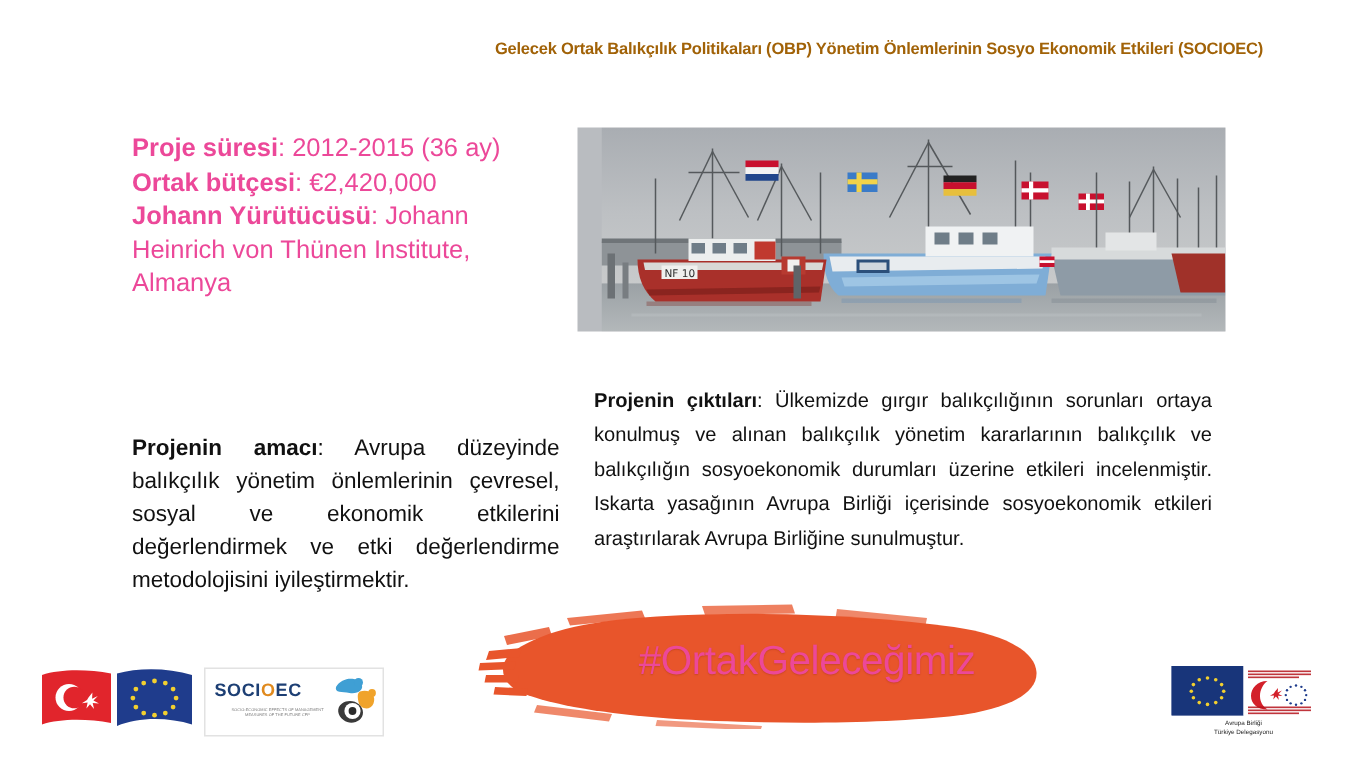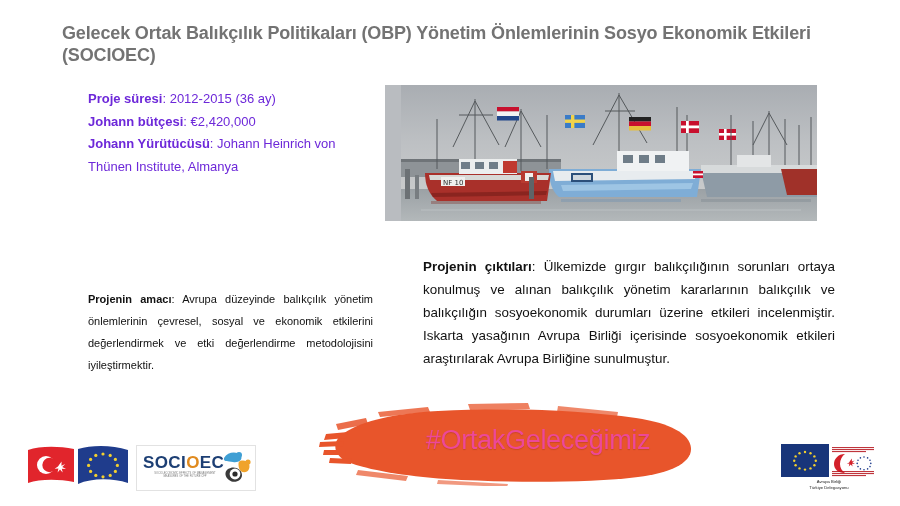--- a/index.html
+++ b/index.html
@@ -19,67 +19,66 @@
     background: #ffffff;
     overflow: hidden;
   }
 
   
   .title {
     position: absolute;
     left: 62px;
     top: 22px;
     width: 780px;
-    text-align: left;
+    text-align: right;
     font-weight: bold;
-    font-size: 18px;
+    font-size: 11px;
     line-height: 22px;
     letter-spacing: -0.15px;
-    color: #737373;
+    color: #a16207;
   }
 
   
   .info-block {
     position: absolute;
     left: 88px;
     top: 88px;
     width: 285px;
-    font-size: 13px;
+    font-size: 17px;
     line-height: 22.5px;
-    color: #6d28d9;
+    color: #ec4899;
   }
   .info-line { white-space: normal; }
   .info-line b { font-weight: bold; }
 
   
   .aim-para {
     position: absolute;
     left: 88px;
     top: 288px;
     width: 285px;
-    font-size: 11px;
+    font-size: 15px;
     line-height: 22px;
     text-align: justify;
     text-justify: inter-word;
     color: #111111;
   }
   .aim-para b { font-weight: bold; }
 
   
   .out-para {
     position: absolute;
     left: 396px;
     top: 255px;
     width: 412px;
     font-size: 13.4px;
     line-height: 23px;
     text-align: justify;
     text-justify: inter-word;
     color: #111111;
-    margin-left: 27px;
   }
   .out-para b { font-weight: bold; }
 
   
   .photo {
     position: absolute;
     left: 385px;
     top: 85px;
     width: 416px;
     height: 136px;
@@ -128,21 +127,21 @@
     height: 44px;
     background: #ffffff;
     border: 1px solid #e2e2e2;
     position: relative;
     overflow: hidden;
   }
   .socioec-word {
     position: absolute;
     left: 6px;
     top: 7px;
-    font-size: 17px;
+    font-size: 12px;
     font-weight: bold;
     letter-spacing: .4px;
     color: #1d3f74;
   }
   .socioec-word .accent { color: #e08a1e; }
   .socioec-sub {
     position: absolute;
     left: 14px;
     top: 26px;
     width: 68px;
@@ -194,21 +193,21 @@
 </style>
 </head>
 <body>
 
 <div class="slide">
 
   <div class="title">Gelecek Ortak Balıkçılık Politikaları (OBP) Yönetim Önlemlerinin Sosyo Ekonomik Etkileri (SOCIOEC)</div>
 
   <div class="info-block">
     <div class="info-line"><b>Proje süresi</b><span>: 2012-2015 (36 ay)</span></div>
-    <div class="info-line"><b>Johann bütçesi</b><span>: €2,420,000</span></div>
+    <div class="info-line"><b>Ortak bütçesi</b><span>: €2,420,000</span></div>
     <div class="info-line"><b>Johann Yürütücüsü</b><span>: Johann Heinrich von Thünen Institute, Almanya</span></div>
   </div>
 
   <div class="aim-para"><b>Projenin amacı</b><span>: Avrupa düzeyinde balıkçılık yönetim önlemlerinin çevresel, sosyal ve ekonomik etkilerini değerlendirmek ve etki değerlendirme metodolojisini iyileştirmektir.</span></div>
 
   <div class="out-para"><b>Projenin çıktıları</b><span>: Ülkemizde gırgır balıkçılığının sorunları ortaya konulmuş ve alınan balıkçılık yönetim kararlarının balıkçılık ve balıkçılığın sosyoekonomik durumları üzerine etkileri incelenmiştir. Iskarta yasağının Avrupa Birliği içerisinde sosyoekonomik etkileri araştırılarak Avrupa Birliğine sunulmuştur.</span></div>
 
   <div class="photo">
     <svg width="416" height="136" viewBox="0 0 416 136" xmlns="http://www.w3.org/2000/svg" aria-hidden="true">
       <defs>

